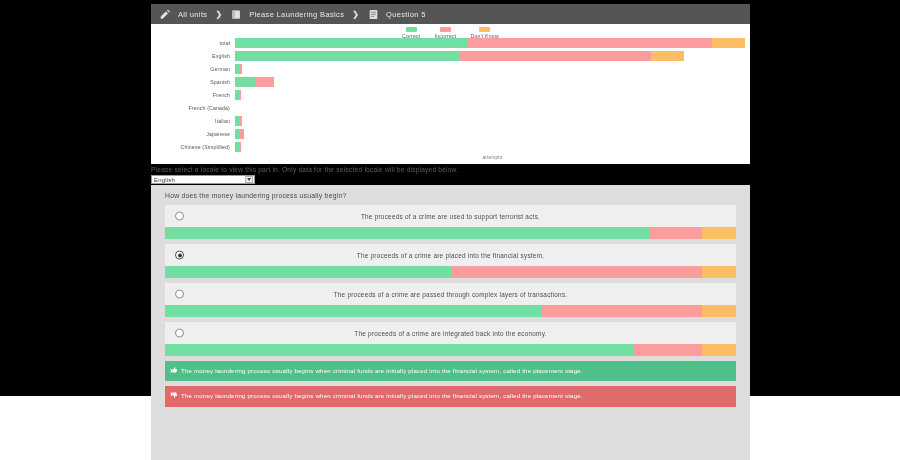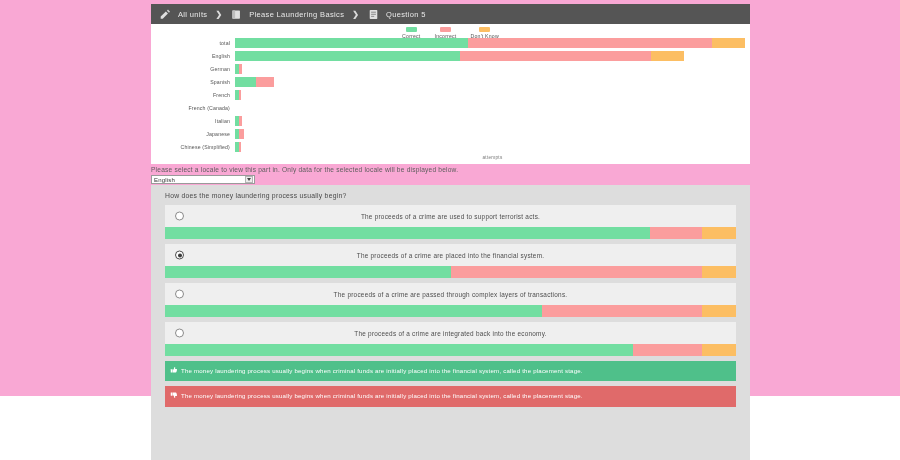--- a/index.html
+++ b/index.html
@@ -2,21 +2,21 @@
 <html><head>
 <meta charset="utf-8">
 <style>
   html,body{margin:0;padding:0;}
   body{
     width:900px;height:460px;
     background:#ffffff;
     font-family:"Liberation Sans", sans-serif;
     overflow:hidden;
   }
-  .page{position:relative;width:900px;height:396px;background:#f9a8d4;}
+  .page{position:relative;width:900px;height:396px;background:#000000;}
 
   
   .breadcrumb{
     position:absolute;left:151px;top:4px;width:599px;height:20px;
     background:#555555;
     display:flex;align-items:center;
     padding:0 8px;box-sizing:border-box;
     gap:6px;
   }
   .bc-icon{

